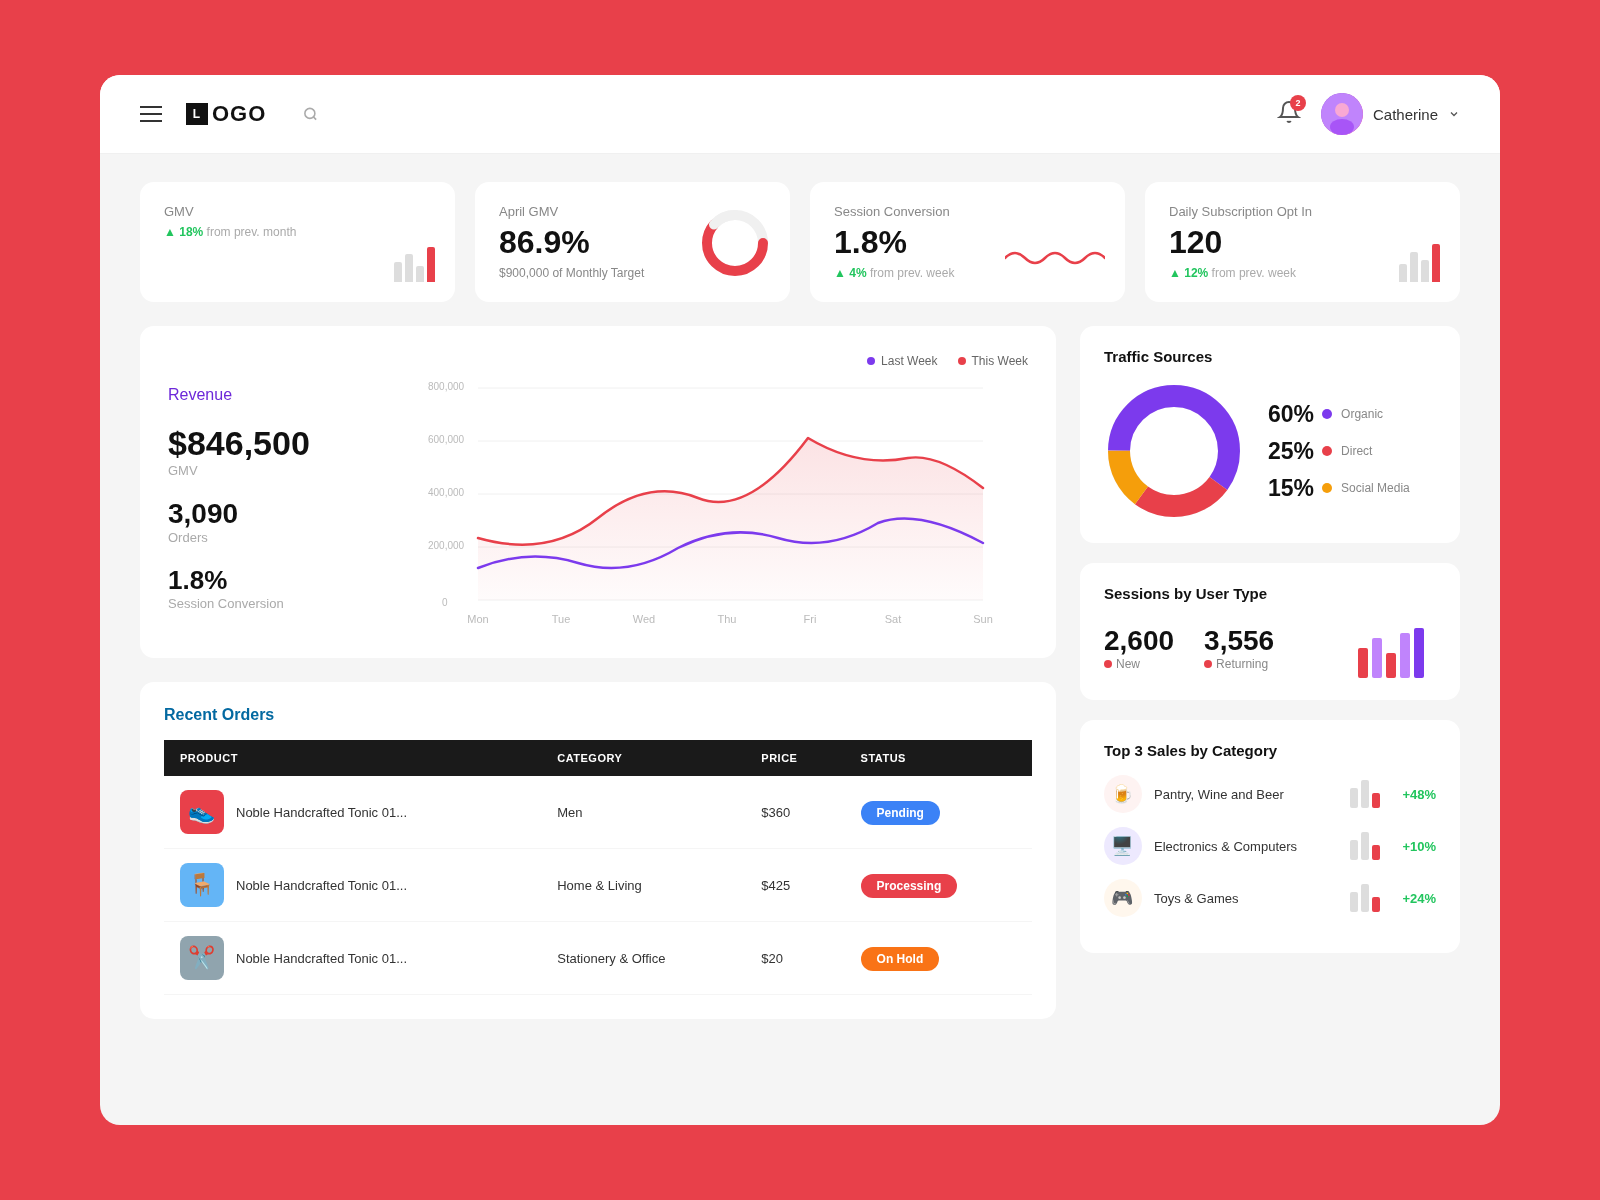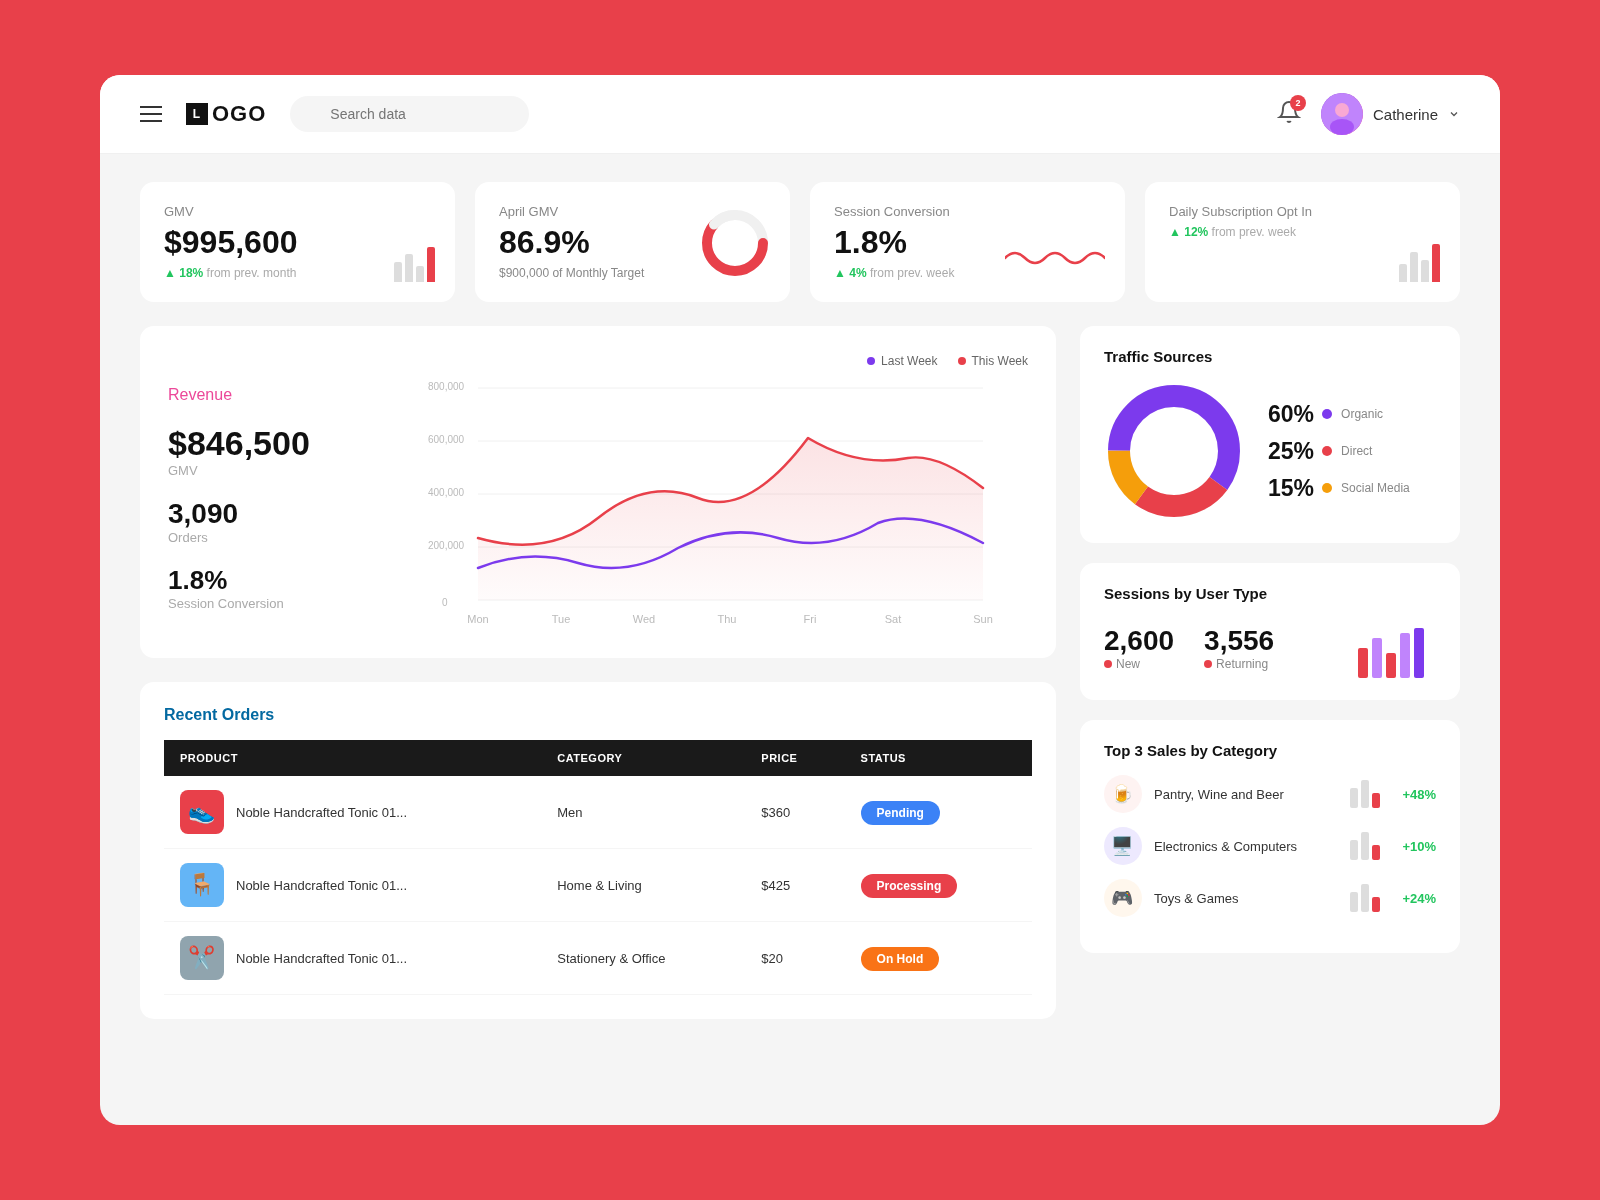--- a/index.html
+++ b/index.html
@@ -205,21 +205,21 @@
       display: grid;
       grid-template-columns: 200px 1fr;
       gap: 20px;
     }
     .revenue-stats {
       display: flex;
       flex-direction: column;
       justify-content: center;
       gap: 20px;
     }
-    .revenue-title { font-size: 16px; color: #ec4899; margin-bottom: 0; }
+    .revenue-title { font-size: 16px; color: #6d28d9; margin-bottom: 0; }
     .revenue-value { font-size: 34px; font-weight: 700; color: #111; }
     .revenue-sub { font-size: 13px; color: #aaa; }
     .chart-section {
       position: relative;
     }
     .chart-legend {
       display: flex;
       gap: 20px;
       justify-content: flex-end;
       margin-bottom: 10px;
@@ -429,21 +429,20 @@
         <span></span>
     </div>
     <div class="logo">
       <div class="logo-box">L</div>OGO
     </div>
     <div class="search-wrapper">
       <svg class="search-icon-svg" width="15" height="15" viewBox="0 0 24 24" fill="none" stroke="#aaa" stroke-width="2.5">
         <circle cx="11" cy="11" r="8"></circle>
           <line x1="21" y1="21" x2="16.65" y2="16.65"></line>
       </svg>
-      <input type="text" class="search-bar" placeholder="Search data" style="">
     </div>
     <div class="header-right">
       <div class="notification-wrapper">
         <svg width="24" height="24" viewBox="0 0 24 24" fill="none" stroke="#555" stroke-width="2">
           <path d="M18 8A6 6 0 0 0 6 8c0 7-3 9-3 9h18s-3-2-3-9"></path>
             <path d="M13.73 21a2 2 0 0 1-3.46 0"></path>
         </svg>
         <div class="notification-badge">2</div>
       </div>
       <div class="user-profile">
@@ -461,21 +460,20 @@
       </div>
     </div>
   </div>
 
   <div class="main-content">
 
     <div class="kpi-row">
 
       <div class="kpi-card">
         <span class="kpi-label">GMV</span>
-        <span class="kpi-value">$995,600</span>
         <span class="kpi-trend up">
           <span>▲ 18%</span> <span style="color:#aaa;font-weight:400">from prev. month</span>
         </span>
         <div class="kpi-chart-area">
           <div class="mini-bar-chart">
             <div class="mini-bar" style="height:20px;background:#ddd;"></div>
             <div class="mini-bar" style="height:28px;background:#ddd;"></div>
             <div class="mini-bar" style="height:16px;background:#ddd;"></div>
             <div class="mini-bar" style="height:35px;background:#e8404a;"></div>
           </div>
@@ -503,20 +501,21 @@
         </span>
         <div class="kpi-chart-area">
           <svg width="100" height="40" viewBox="0 0 100 40">
             <path d="M0,20 Q10,10 20,20 Q30,30 40,20 Q50,10 60,20 Q70,30 80,20 Q90,10 100,20" fill="none" stroke="#e8404a" stroke-width="2.5" stroke-linecap="round"></path>
           </svg>
         </div>
       </div>
 
       <div class="kpi-card">
         <span class="kpi-label">Daily Subscription Opt In</span>
+        <span class="kpi-value">120</span>
         <span class="kpi-trend up">
           <span>▲ 12%</span> <span style="color:#aaa;font-weight:400">from prev. week</span>
         </span>
         <div class="kpi-chart-area">
           <div class="mini-bar-chart">
             <div class="mini-bar" style="height:18px;background:#ddd;"></div>
             <div class="mini-bar" style="height:30px;background:#ddd;"></div>
             <div class="mini-bar" style="height:22px;background:#ddd;"></div>
             <div class="mini-bar" style="height:38px;background:#e8404a;"></div>
           </div>

